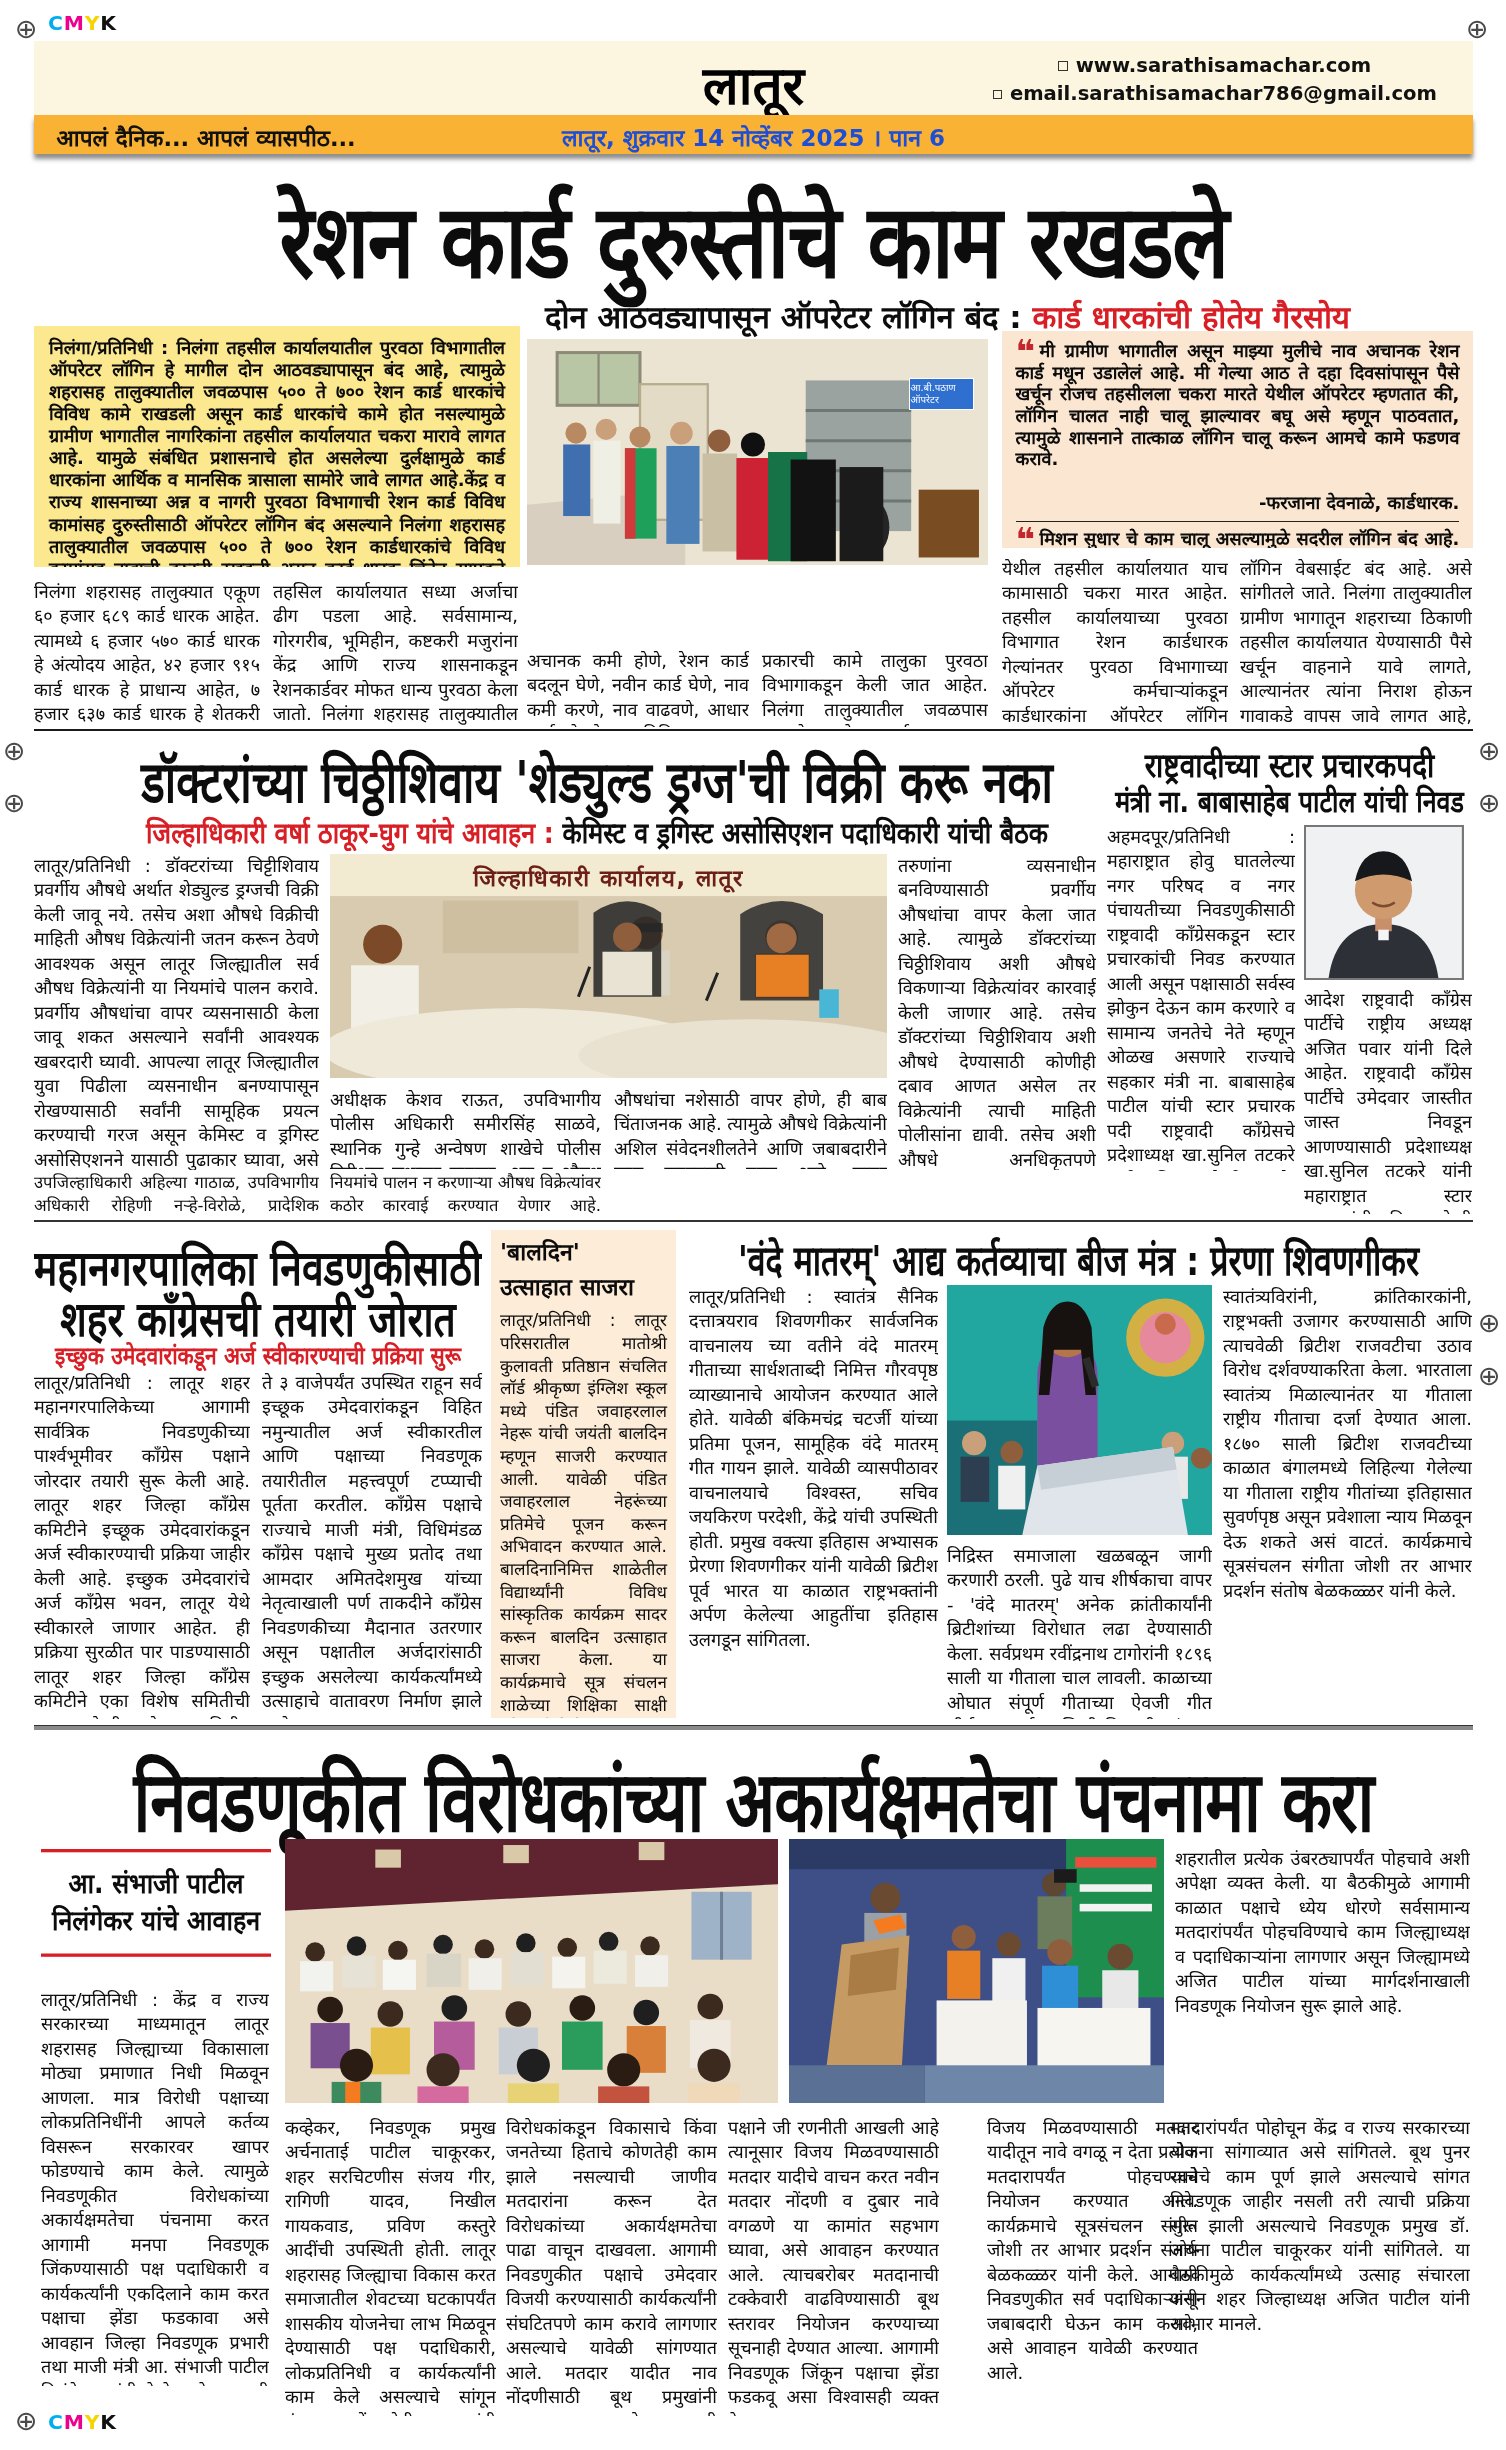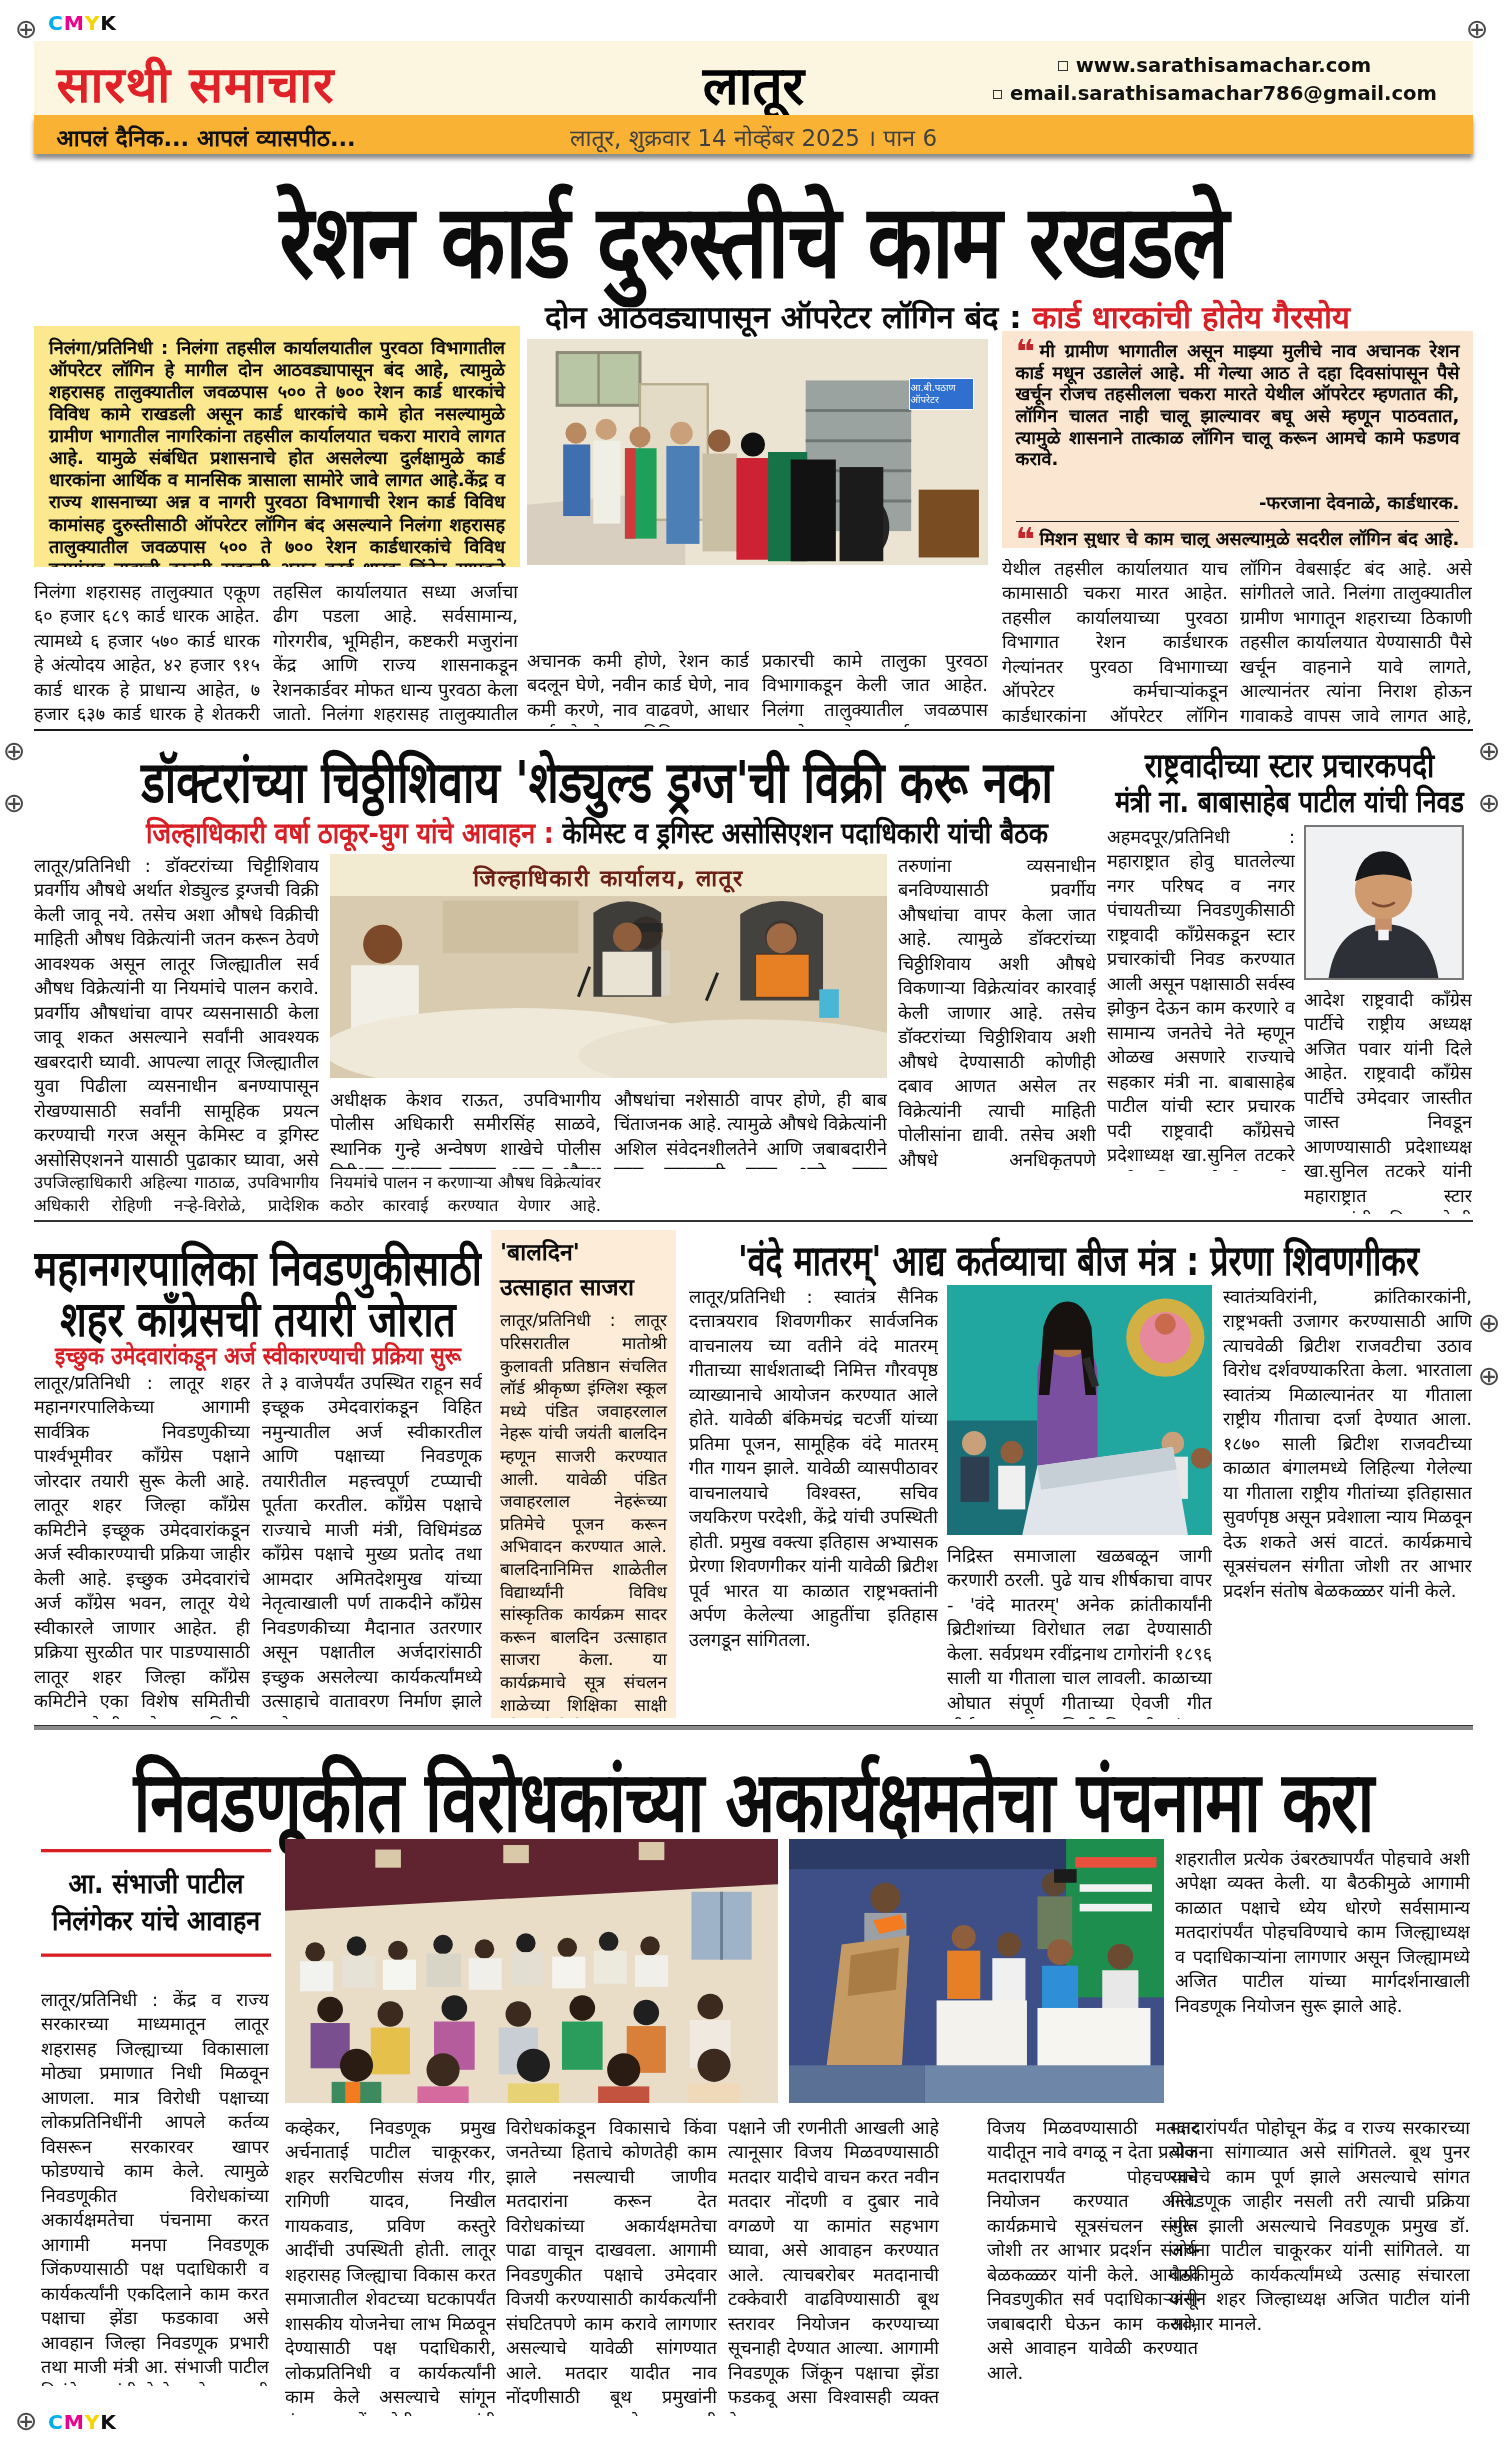--- a/index.html
+++ b/index.html
@@ -10,21 +10,21 @@
   .cmyk { position:absolute; font-size:20.3px; font-weight:700; letter-spacing:0.8px; }
   .cmyk .c{color:#00aeef}.cmyk .m{color:#ec008c}.cmyk .y{color:#f5d400}.cmyk .k{color:#111}
   .masthead { position:absolute; left:34px; top:41px; width:1439px; height:74px; background:#fcf6e0; }
   .brand { position:absolute; left:22.6px; top:7.5px; font-size:50px; font-weight:800; color:#e02128; letter-spacing:0.8px; }
   .edition { position:absolute; left:0; right:0; top:6px; text-align:center; font-size:53px; font-weight:800; color:#000; }
   .mast-urls { position:absolute; right:36px; top:10.5px; font-size:19.6px; font-weight:600; color:#111; text-align:center; line-height:1.45; }
   .sq { display:inline-block; width:9.8px; height:9.8px; border:1.5px solid #333; margin-right:7.5px; vertical-align:middle; }
   .orangebar { position:absolute; left:34px; top:115px; width:1439px; height:39px; background:#f9b233;
                box-shadow:0 5.3px 4.5px rgba(0,0,0,0.45); }
   .tagline { position:absolute; left:22.6px; top:6.8px; font-size:22.6px; font-weight:700; color:#111; }
-  .dateline { position:absolute; left:0; right:0; top:6px; text-align:center; font-size:23px; font-weight:400; color:#404040; }
+  .dateline { position:absolute; left:0; right:0; top:6px; text-align:center; font-size:23px; font-weight:700; color:#1d4ed8; }
   .h1 { position:absolute; left:34px; top:167px; width:1439px; text-align:center; font-size:84px; font-weight:800;
         white-space:nowrap; transform:scaleY(1.22); transform-origin:center top; letter-spacing:-1.5px; overflow:hidden; }
   .kicker1 { position:absolute; left:422px; top:295px; width:1051px; text-align:center; font-size:31px; font-weight:800; white-space:nowrap; overflow:hidden; }
   .red { color:#d81f26; }
   .introbox { position:absolute; left:34px; top:326px; width:486px; height:241px; background:#fbe88f;
               padding:10.5px 15px; font-size:18px; font-weight:700; line-height:1.23; text-align:justify; overflow:hidden; }
   .photo { position:absolute; overflow:hidden; background:#ddd; }
   .quotebox { position:absolute; left:1002px; top:331px; width:471px; height:217px; background:#fbe7d1; padding:9px 13.6px; overflow:hidden; }
   .quote { font-size:18px; font-weight:700; line-height:1.2; text-align:justify; }
   .qmark { color:#c1272d; font-size:33px; line-height:0.6; vertical-align:-6px; font-weight:800; padding-right:4.5px; }
@@ -58,21 +58,20 @@
   <span class="regmark" style="left:1478px; top:1362px;">⊕</span>
   <span class="regmark" style="left:15px; top:2407px;">⊕</span>
   <div class="cmyk" style="left:48px; top:10.5px;">
     <span class="c">C</span><span class="m">M</span><span class="y">Y</span><span class="k">K</span>
   </div>
   <div class="cmyk" style="left:48px; top:2410px;">
     <span class="c">C</span><span class="m">M</span><span class="y">Y</span><span class="k">K</span>
   </div>
 
   <div class="masthead">
-    <div class="brand">सारथी समाचार</div>
     <div class="edition">लातूर</div>
     <div class="mast-urls">
       <div><span class="sq"></span><span>www.sarathisamachar.com</span></div>
       <div><span class="sq"></span><span>email.sarathisamachar786@gmail.com</span></div>
     </div>
   </div>
   <div class="orangebar">
     <div class="tagline">आपलं दैनिक... आपलं व्यासपीठ...</div>
     <div class="dateline">लातूर, शुक्रवार 14 नोव्हेंबर 2025 । पान 6</div>
   </div>

